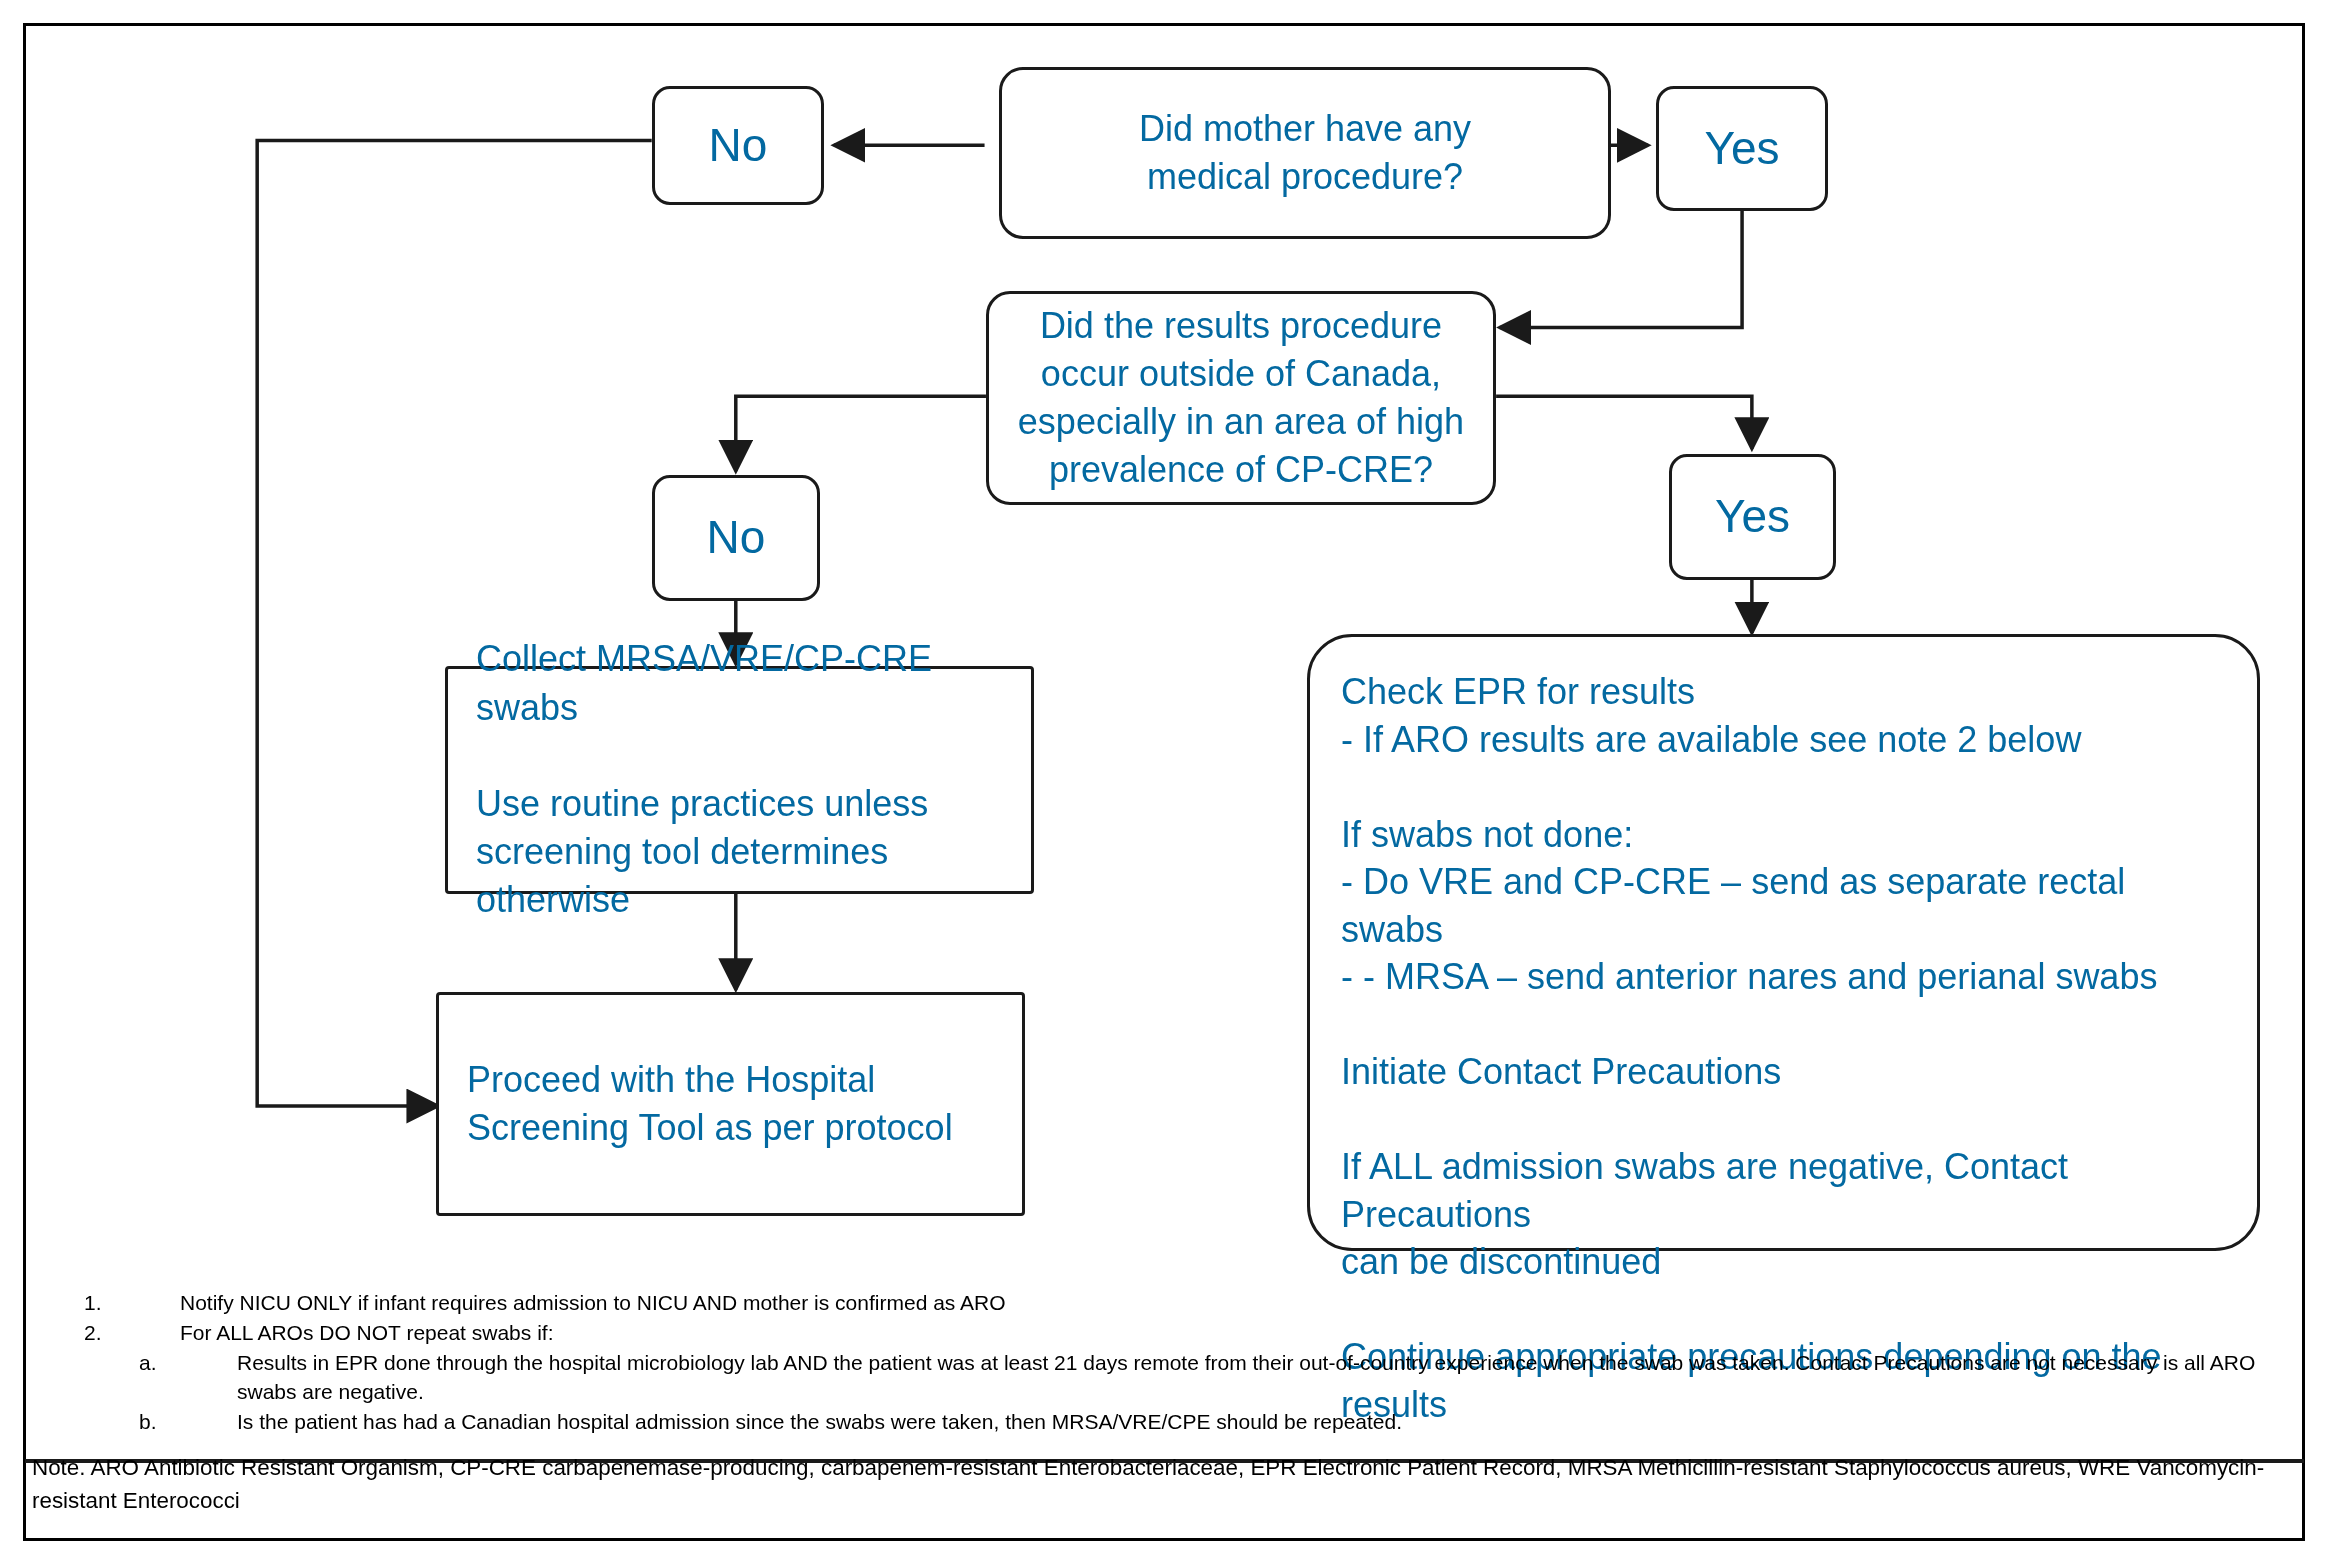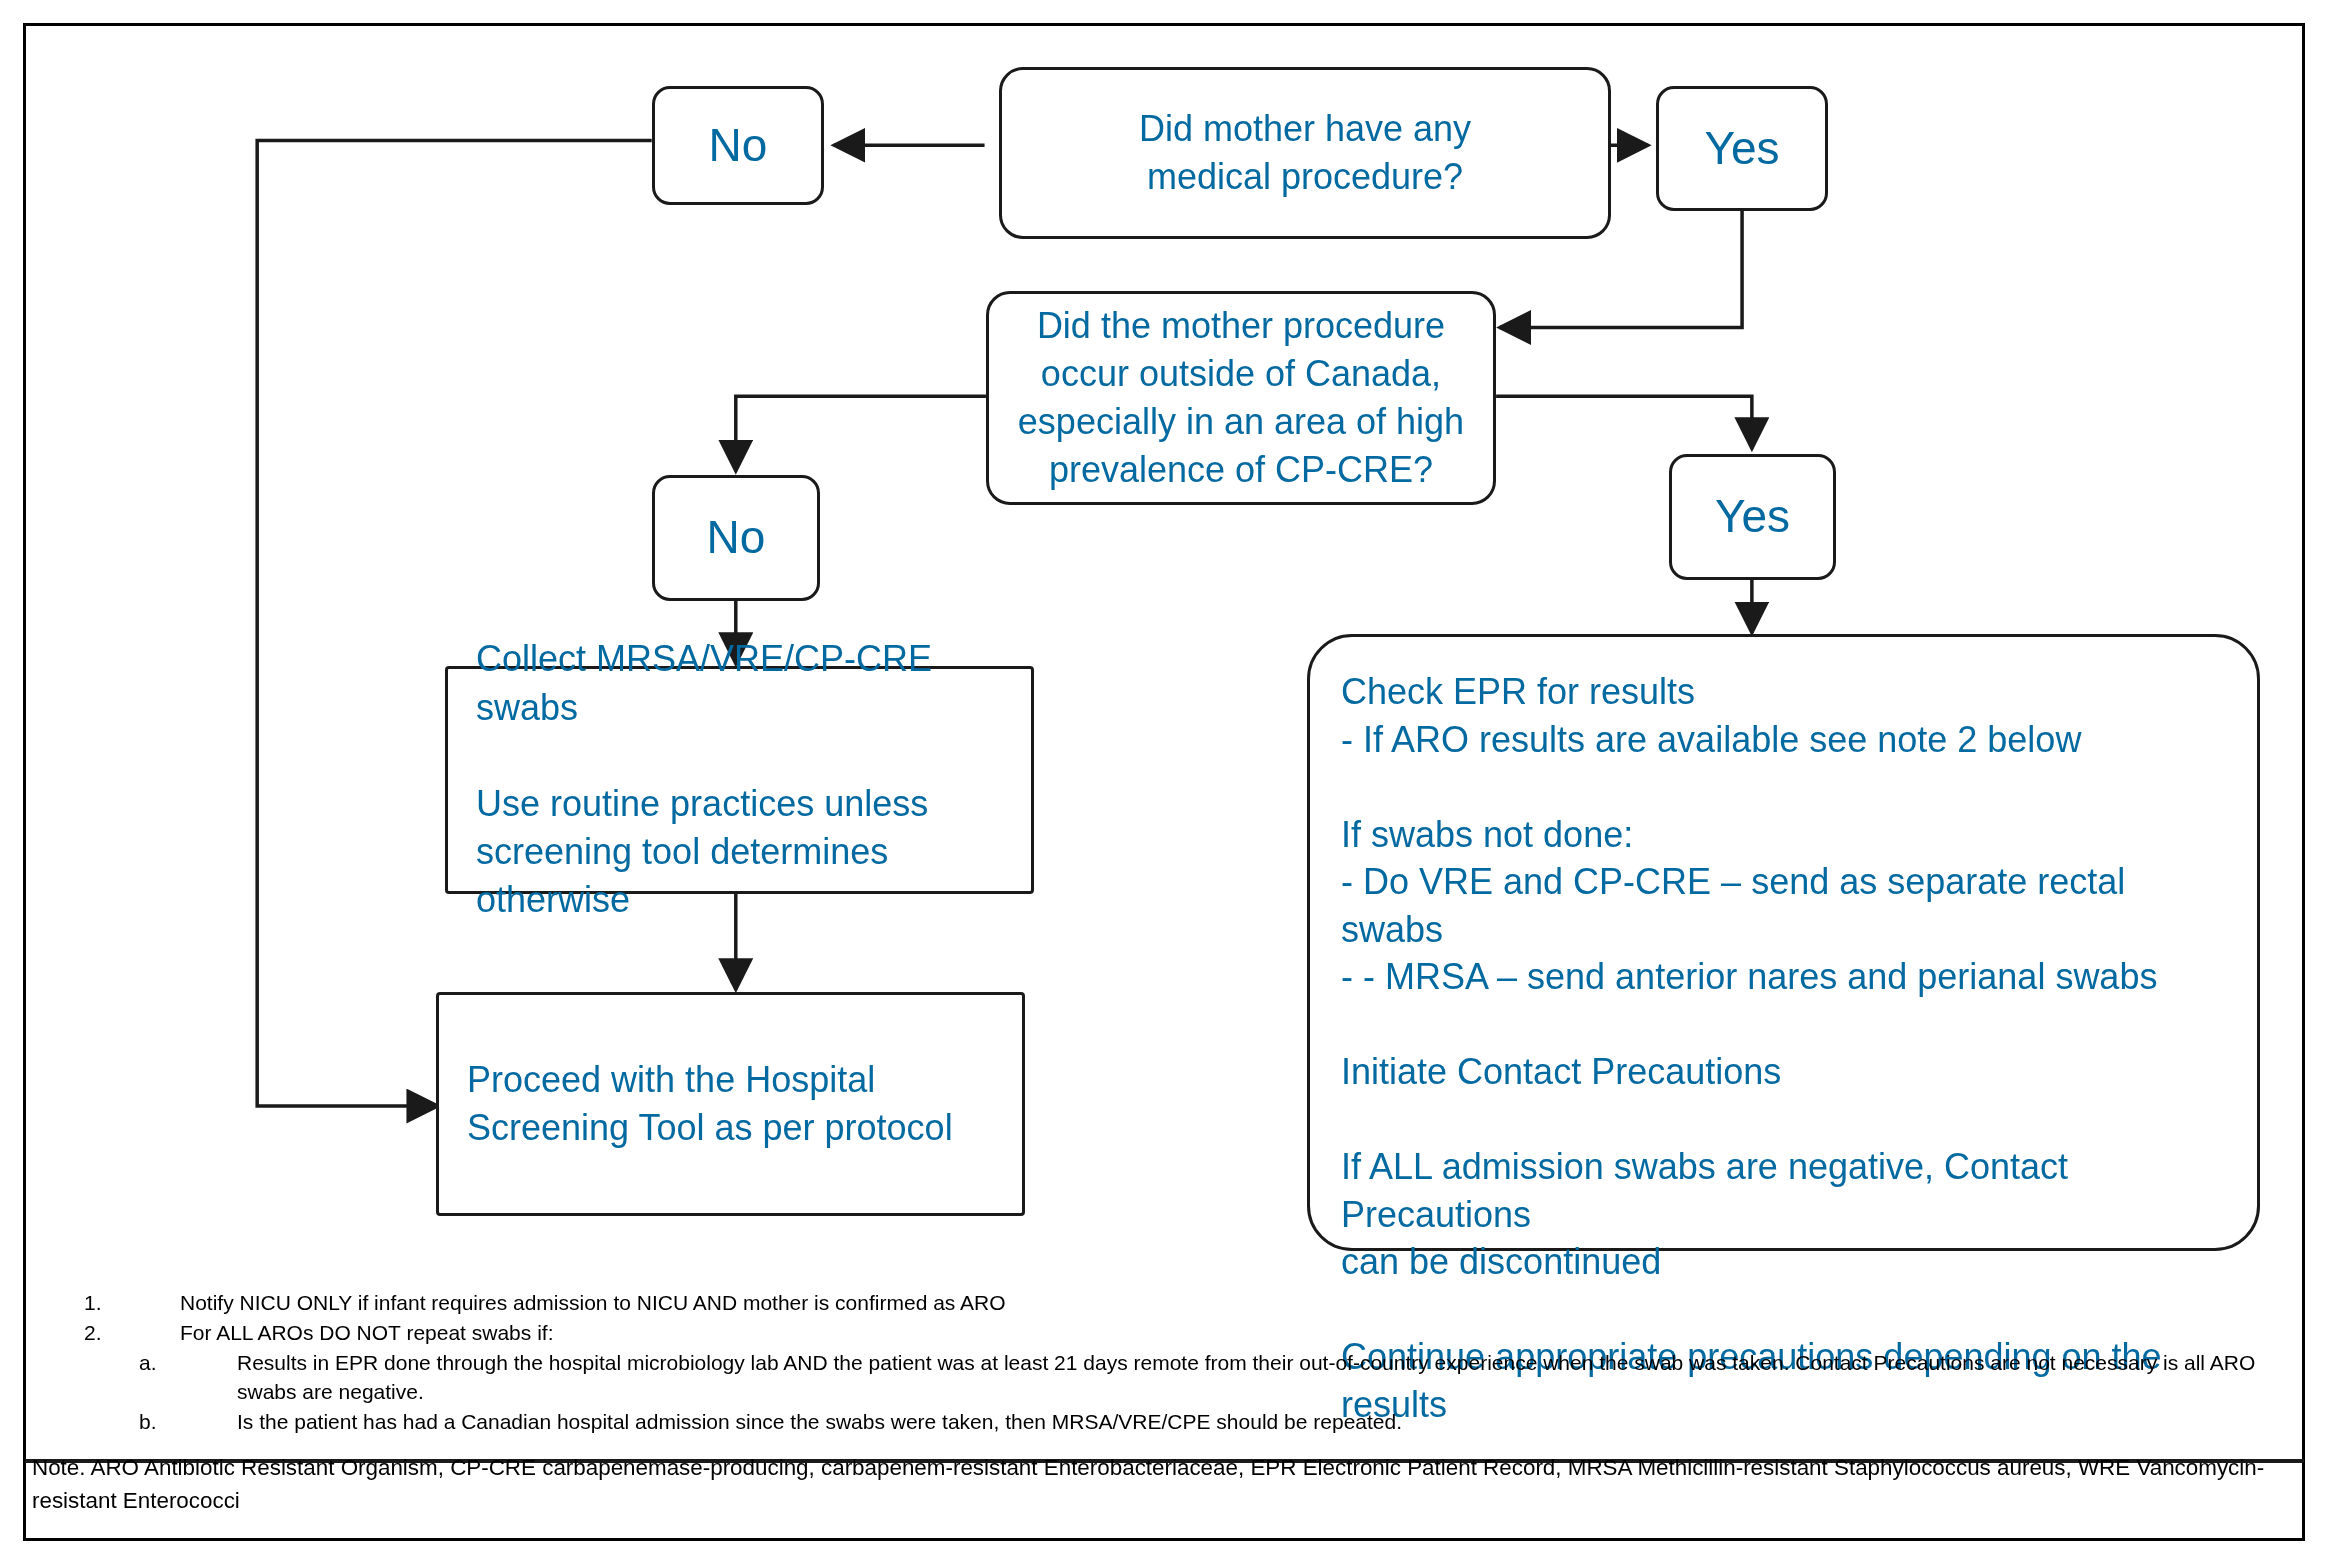--- a/index.html
+++ b/index.html
@@ -171,21 +171,21 @@
 
   <div class="node node-yesno" style="left:652px; top:86px; width:172px; height:119px;">
     <div class="txt">No</div>
   </div>
 
   <div class="node node-yesno" style="left:1656px; top:86px; width:172px; height:125px;">
     <div class="txt">Yes</div>
   </div>
 
   <div class="node node-decision" style="left:986px; top:291px; width:510px; height:214px;">
-    <div class="txt">Did the mother procedure
+    <div class="txt">Did the results procedure
 occur outside of Canada,
 especially in an area of high
 prevalence of CP-CRE?</div>
   </div>
 
   <div class="node node-yesno" style="left:652px; top:475px; width:168px; height:126px;">
     <div class="txt">No</div>
   </div>
 
   <div class="node node-yesno" style="left:1669px; top:454px; width:167px; height:126px;">

